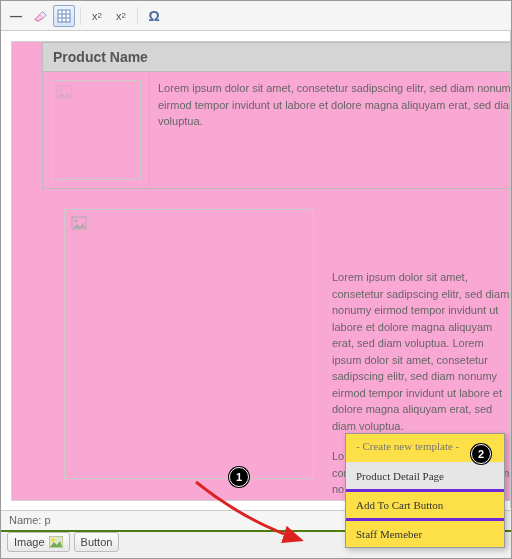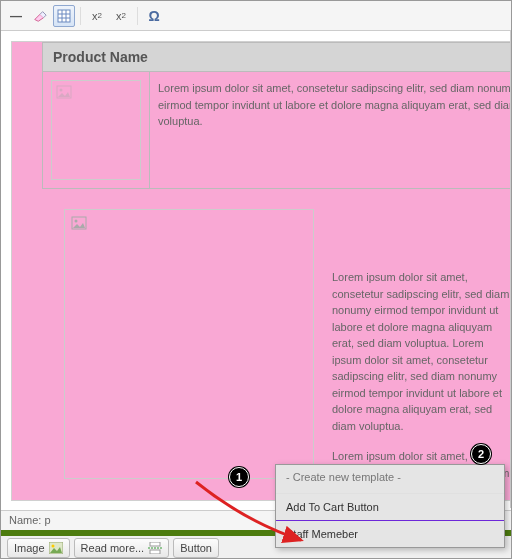--- a/index.html
+++ b/index.html
@@ -23,30 +23,30 @@
   .img-ph svg { opacity:.4; }
 
   .big-ph { width: 250px; height: 270px; border: 1px solid #ccc; margin-left: 52px; float:left; padding:6px; }
   .lorem2 { margin-left: 320px; font-size: 11px; color:#666; line-height:1.5; padding-top:60px; }
   .lorem2 p { margin-bottom: 14px; }
 
   
   .statusbar { position: absolute; left:0; right:0; bottom: 28px; height: 20px; border-top:1px solid #ccc; background:#f5f5f5; font-size:11px; color:#666; padding:3px 8px; }
 
   
-  .bottombar { position:absolute; left:0; right:0; bottom:0; height:28px; background:#f0f0f0; border-top:6px solid #4d7c0f; display:flex; align-items:flex-end; gap:4px; padding:0 6px;}
+  .bottombar { position:absolute; left:0; right:0; bottom:0; height:28px; background:#f0f0f0; border-top:2px solid #4d7c0f; display:flex; align-items:flex-start; gap:4px; padding:0 6px;}
   .bb-btn { height:20px; background:linear-gradient(#fcfcfc,#e8e8e8); border:1px solid #bbb; border-radius:3px; font-size:11px; color:#444; padding:0 6px; display:flex; align-items:center; gap:4px; cursor:pointer;}
   .mini-ico { width:14px; height:12px; display:inline-block; }
 
   
-  .dropdown { position:absolute; right:6px; bottom:10px; width:230px; background:#e5e5e5; border:1px solid #999; box-shadow:2px 2px 6px rgba(0,0,0,.25); z-index:20;}
+  .dropdown { position:absolute; right:6px; bottom:10px; width:160px; background:#fde047; border:1px solid #999; box-shadow:2px 2px 6px rgba(0,0,0,.25); z-index:20;font-family:Liberation Serif, serif;}
   .dd-header { padding:6px 10px 10px; color:#777; font-size:11px; border-bottom:1px solid #e0e0e0;}
   .dd-item { padding:7px 10px; font-size:11px; color:#333; cursor:pointer; position:relative;}
   .dd-item.sel { background:#e6e6e6;}
-  .dd-item + .dd-item { border-top:1px solid #6d28d9;}
+  .dd-item + .dd-item { border-top:3px solid #6d28d9;}
 
   
   .badge { position:absolute; width:20px; height:20px; background:#000; color:#fff; border-radius:50%; display:flex; align-items:center; justify-content:center; font-size:11px; font-weight:bold; z-index:30; border:1px solid #fff; box-shadow:0 0 0 1px #000;}
 
   
   .arrow { position:absolute; z-index:25; pointer-events:none;}
 
   .lorem-cell { line-height:1.5; }
 </style>
 </head>
@@ -123,36 +123,27 @@
     <span>Image</span>
     <span class="mini-ico">
       <svg width="14" height="12" viewBox="0 0 14 12">
           <rect x="0" y="0" width="14" height="12" fill="#dfe8c8" stroke="#9a7"></rect>
           <circle cx="4" cy="4" r="1.5" fill="#fc0"></circle>
           <path d="M1 11 L5 6 L8 9 L11 5 L13 11 Z" fill="#7a5"></path>
         </svg>
     </span>
   </div>
   <div class="bb-btn">
-    <span>Read more...</span>
-    <span class="mini-ico">
-      <svg width="14" height="12" viewBox="0 0 14 12">
-          <rect x="2" y="0" width="10" height="4" fill="#fff" stroke="#999"></rect>
-          <rect x="2" y="8" width="10" height="4" fill="#fff" stroke="#999"></rect>
-          <line x1="0" y1="6" x2="14" y2="6" stroke="#393" stroke-dasharray="2 1"></line>
-        </svg>
-    </span>
-  </div>
-  <div class="bb-btn">
     <span>Button</span>
   </div>
 </div>
 
 <div class="dropdown">
   <div class="dd-header">- Create new template -</div>
+  <div class="dd-item sel">Product Detail Page</div>
   <div class="dd-item">Add To Cart Button</div>
   <div class="dd-item">Staff Memeber</div>
 </div>
 
 <div class="badge" style="left:228px; bottom:71px;">1</div>
 <div class="badge" style="right:20px; bottom:94px;">2</div>
 
 <svg class="arrow" style="left:185px; bottom:6px;" width="130" height="80">
   <defs>
       <marker id="ah" markerWidth="8" markerHeight="8" refX="6" refY="3" orient="auto">

